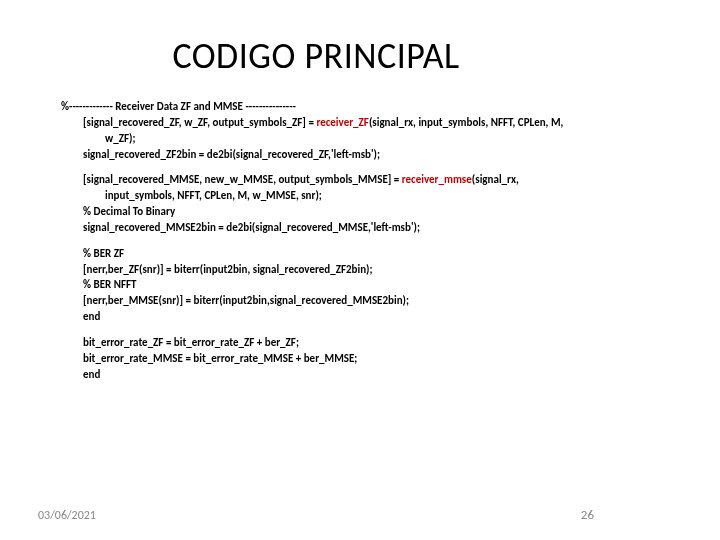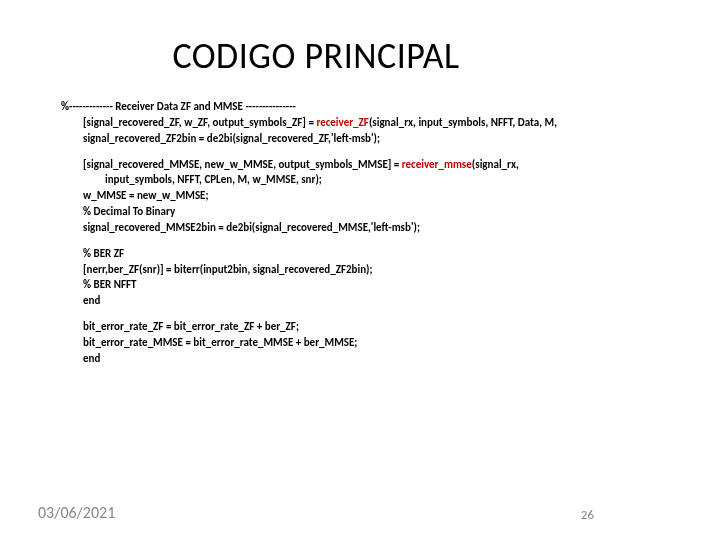--- a/index.html
+++ b/index.html
@@ -48,60 +48,61 @@
   .sep {
     height: 10px;
   }
   .red {
     color: #c00000;
   }
   .footer-left {
     position: absolute;
     left: 38px;
     bottom: 18px;
-    font-size: 16px;
+    font-size: 12px;
     color: #888;
   }
   .footer-right {
     position: absolute;
     right: 38px;
     bottom: 18px;
     font-size: 13px;
     color: #888;
   }
 </style>
 </head>
 <body>
 
 <div class="slide">
 
   <div class="title">CODIGO PRINCIPAL</div>
 
   <div class="body">
     <p>%------------- Receiver Data ZF and MMSE ---------------</p>
     <p class="indent">
-      <span>[signal_recovered_ZF, w_ZF, output_symbols_ZF] = </span><span class="red">receiver_ZF</span><span>(signal_rx, input_symbols, NFFT, Data, M,</span>
+      <span>[signal_recovered_ZF, w_ZF, output_symbols_ZF] = </span><span class="red">receiver_ZF</span><span>(signal_rx, input_symbols, NFFT, CPLen, M,</span>
     </p>
+    <p class="indent" style="padding-left:44px">w_ZF);</p>
     <p class="indent">signal_recovered_ZF2bin = de2bi(signal_recovered_ZF,'left-msb');</p>
 
     <div class="sep"></div>
 
     <p class="indent">
       <span>[signal_recovered_MMSE, new_w_MMSE, output_symbols_MMSE] = </span><span class="red">receiver_mmse</span><span>(signal_rx,</span>
     </p>
     <p class="indent" style="padding-left:44px">input_symbols, NFFT, CPLen, M, w_MMSE, snr);</p>
-    <p class="indent">w_MMSE = new_w_MMSE;</p>
     <p class="indent">% Decimal To Binary</p>
     <p class="indent">signal_recovered_MMSE2bin = de2bi(signal_recovered_MMSE,'left-msb');</p>
 
     <div class="sep"></div>
 
     <p class="indent">% BER ZF</p>
     <p class="indent">[nerr,ber_ZF(snr)] = biterr(input2bin, signal_recovered_ZF2bin);</p>
     <p class="indent">% BER NFFT</p>
+    <p class="indent">[nerr,ber_MMSE(snr)] = biterr(input2bin,signal_recovered_MMSE2bin);</p>
     <p class="indent">end</p>
 
     <div class="sep"></div>
 
     <p class="indent">bit_error_rate_ZF = bit_error_rate_ZF + ber_ZF;</p>
     <p class="indent">bit_error_rate_MMSE = bit_error_rate_MMSE + ber_MMSE;</p>
     <p class="indent">end</p>
   </div>
 
   <div class="footer-left">03/06/2021</div>

